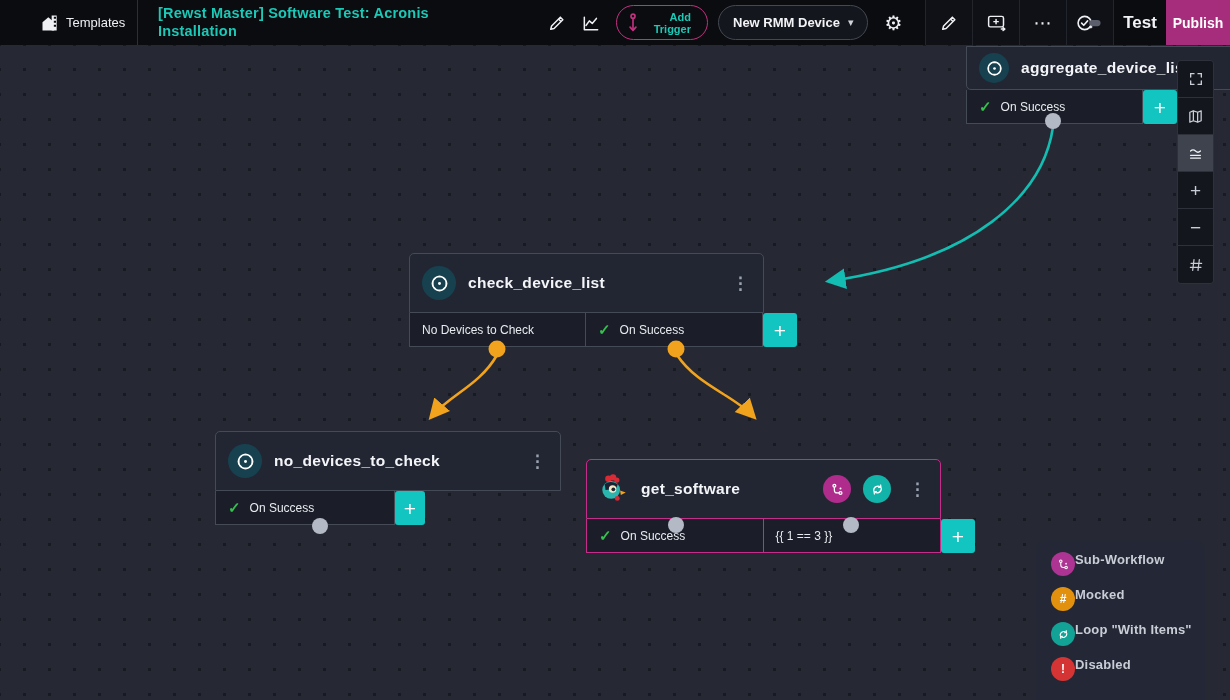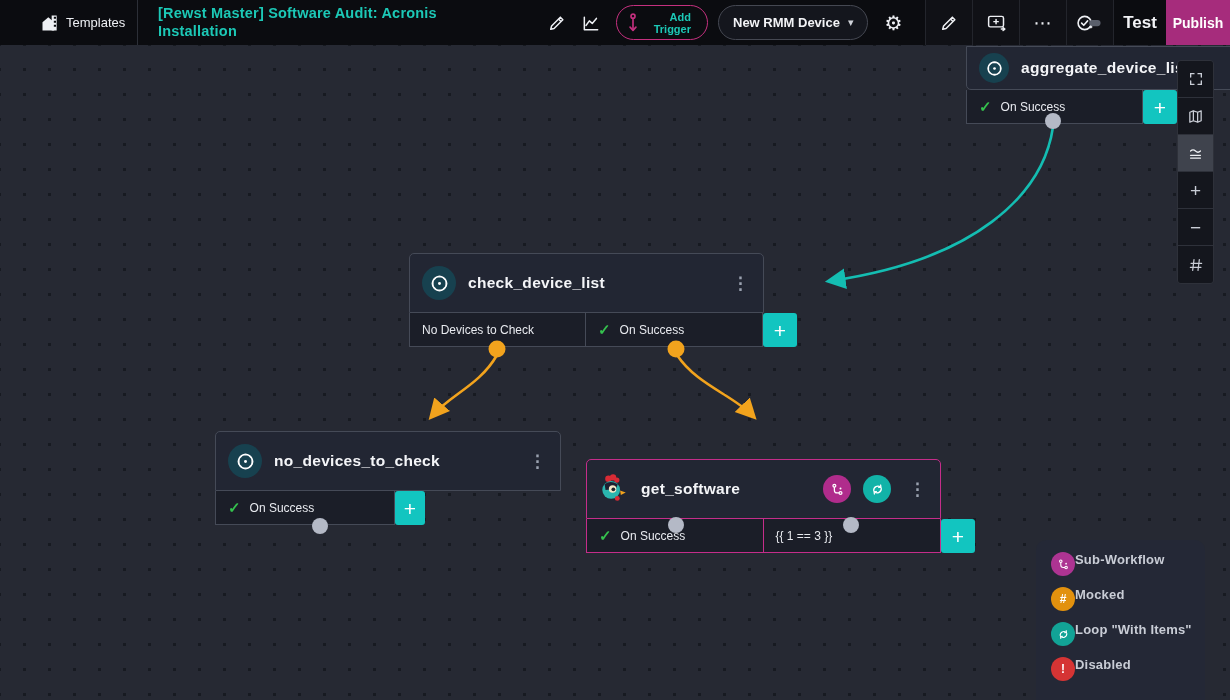--- a/index.html
+++ b/index.html
@@ -114,21 +114,21 @@
       <path d="M3 21 v-10 l7-6 7 6 v10 z" fill="#eef0f4"></path>
       <rect x="14" y="3" width="6" height="18" fill="#eef0f4"></rect>
       <rect x="16.6" y="4.5" width="2.6" height="2.4" fill="#0b0c10"></rect>
       <rect x="16.6" y="9.3" width="2.6" height="2.4" fill="#0b0c10"></rect>
       <rect x="16.6" y="14.1" width="2.6" height="2.4" fill="#0b0c10"></rect>
     </svg>
     <span>Templates</span>
   </div>
   <div class="hdr-sep"></div>
   <div class="hdr-title">
-    <div>[Rewst Master] Software Audit: Acronis</div>
+    <div>[Rewst Master] Software Test: Acronis</div>
     <div>Installation</div>
   </div>
 
   <button class="icon-btn ib-sm">
     <svg class="sic" width="20" height="20" viewBox="0 0 24 24" fill="none" stroke="#eef0f4" stroke-width="1.8" stroke-linejoin="round">
       <path d="M4.5 19.5 l1-4 L16 5 l3 3 L8.5 18.5 z"></path>
         <path d="M13.8 7.2 l3 3"></path>
     </svg>
   </button>
   <button class="icon-btn ib-sm">

